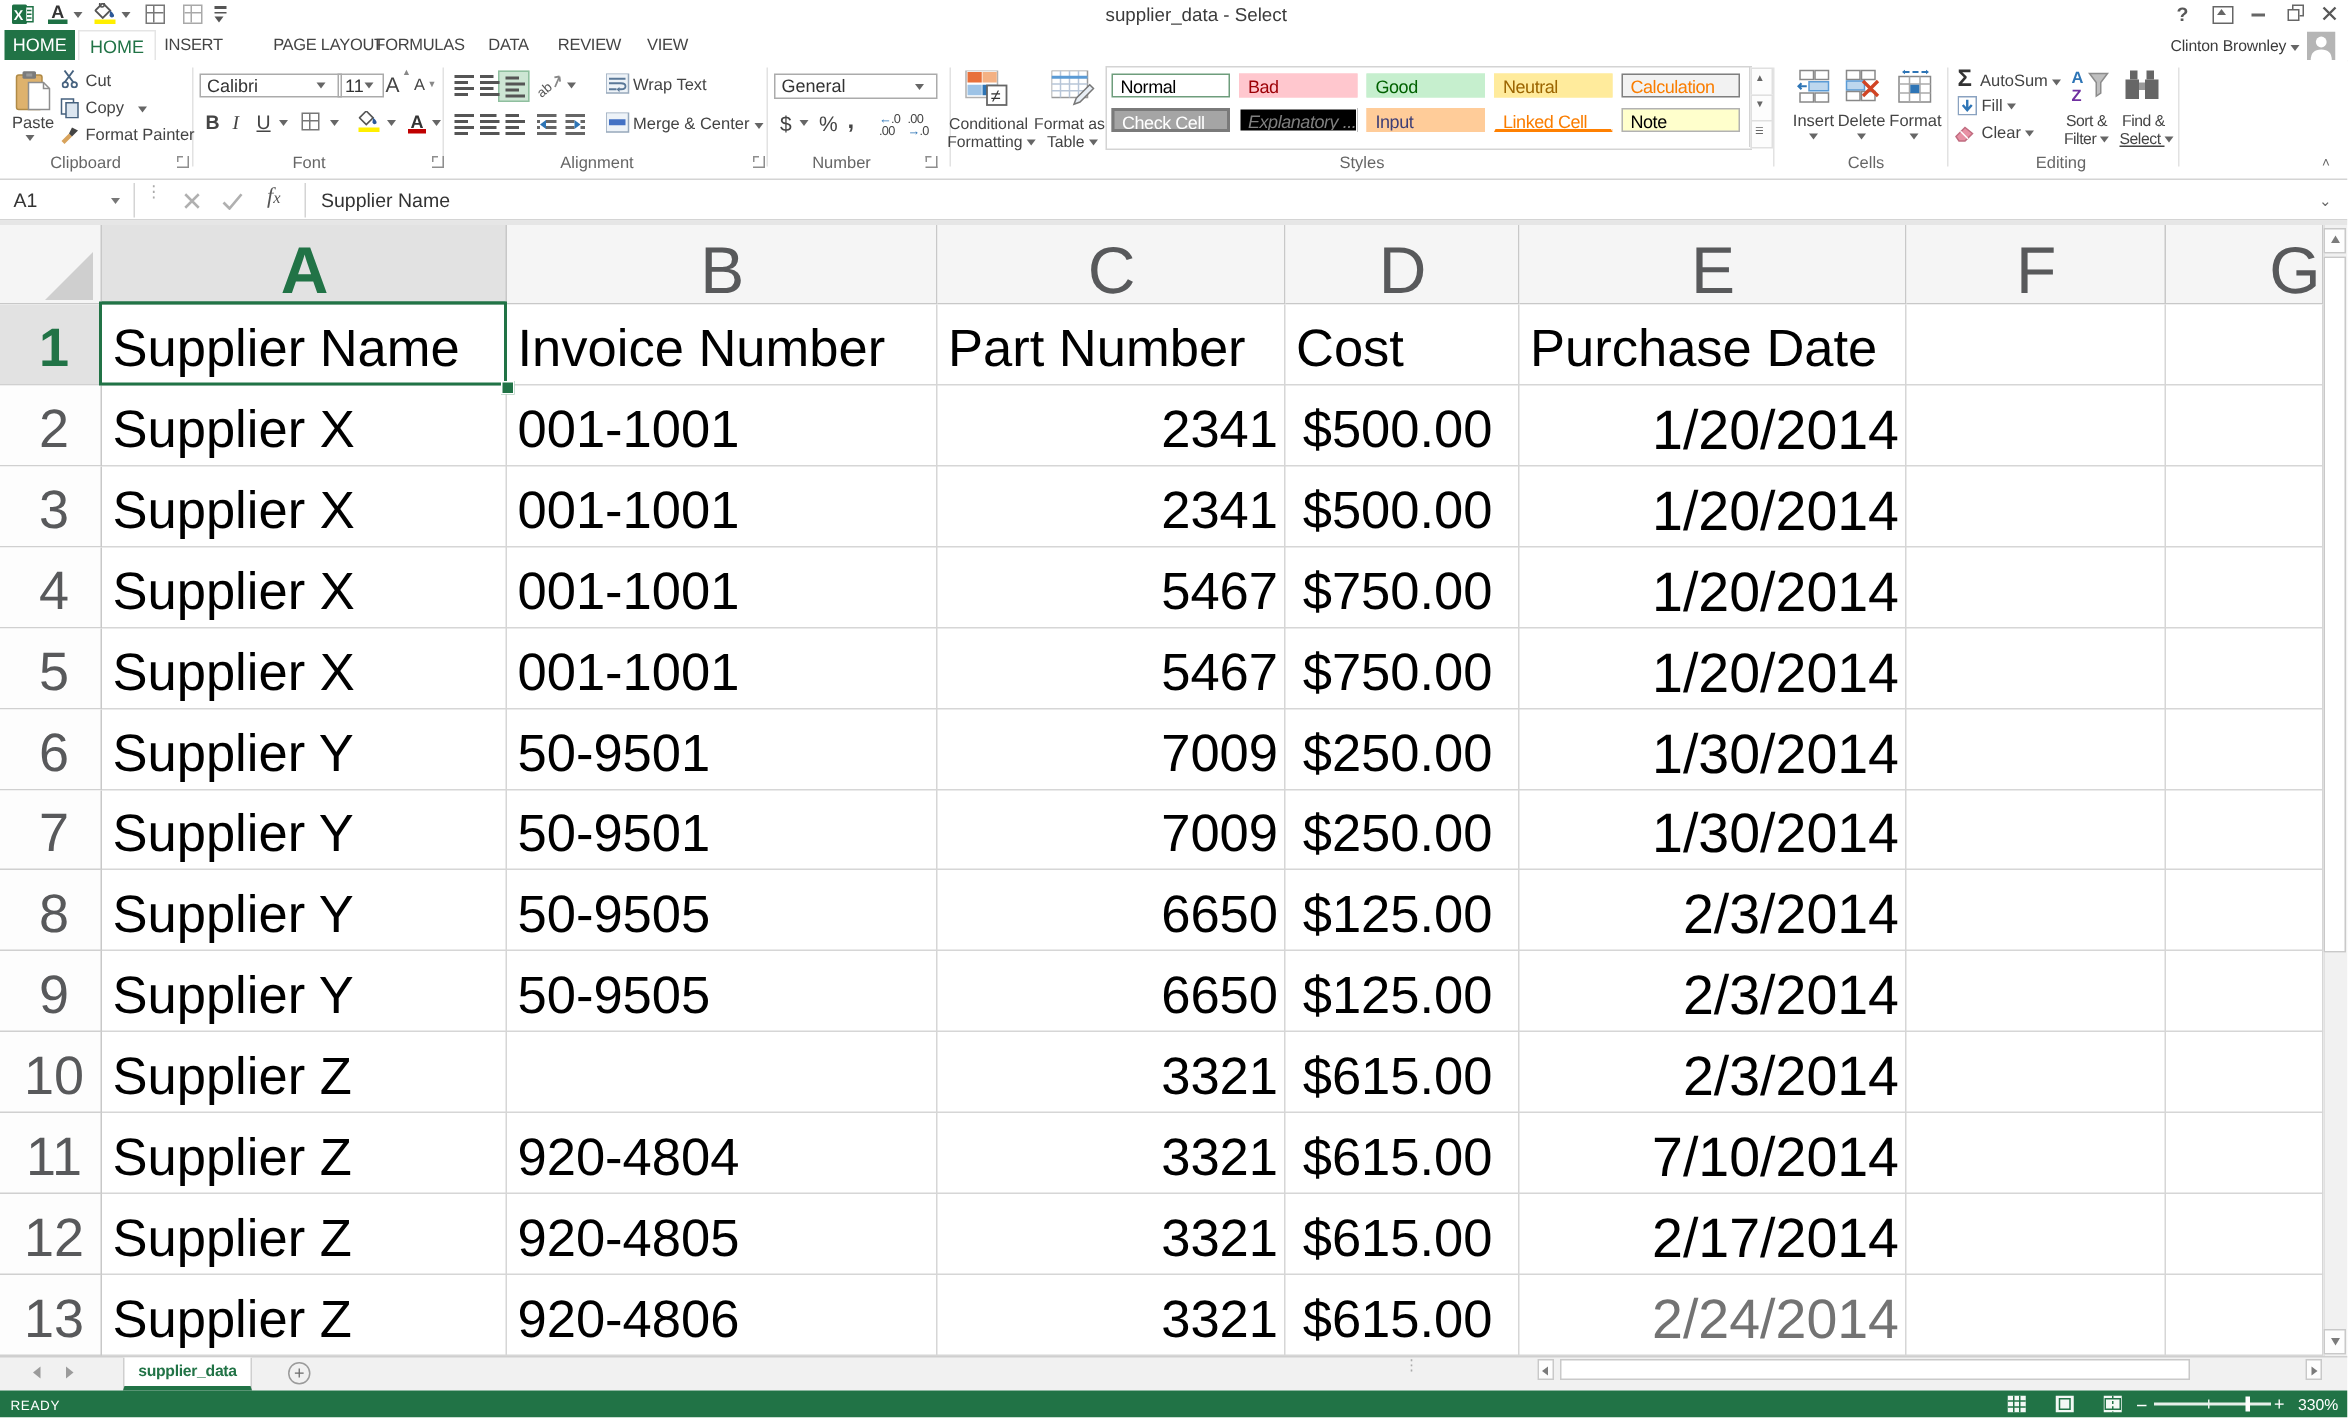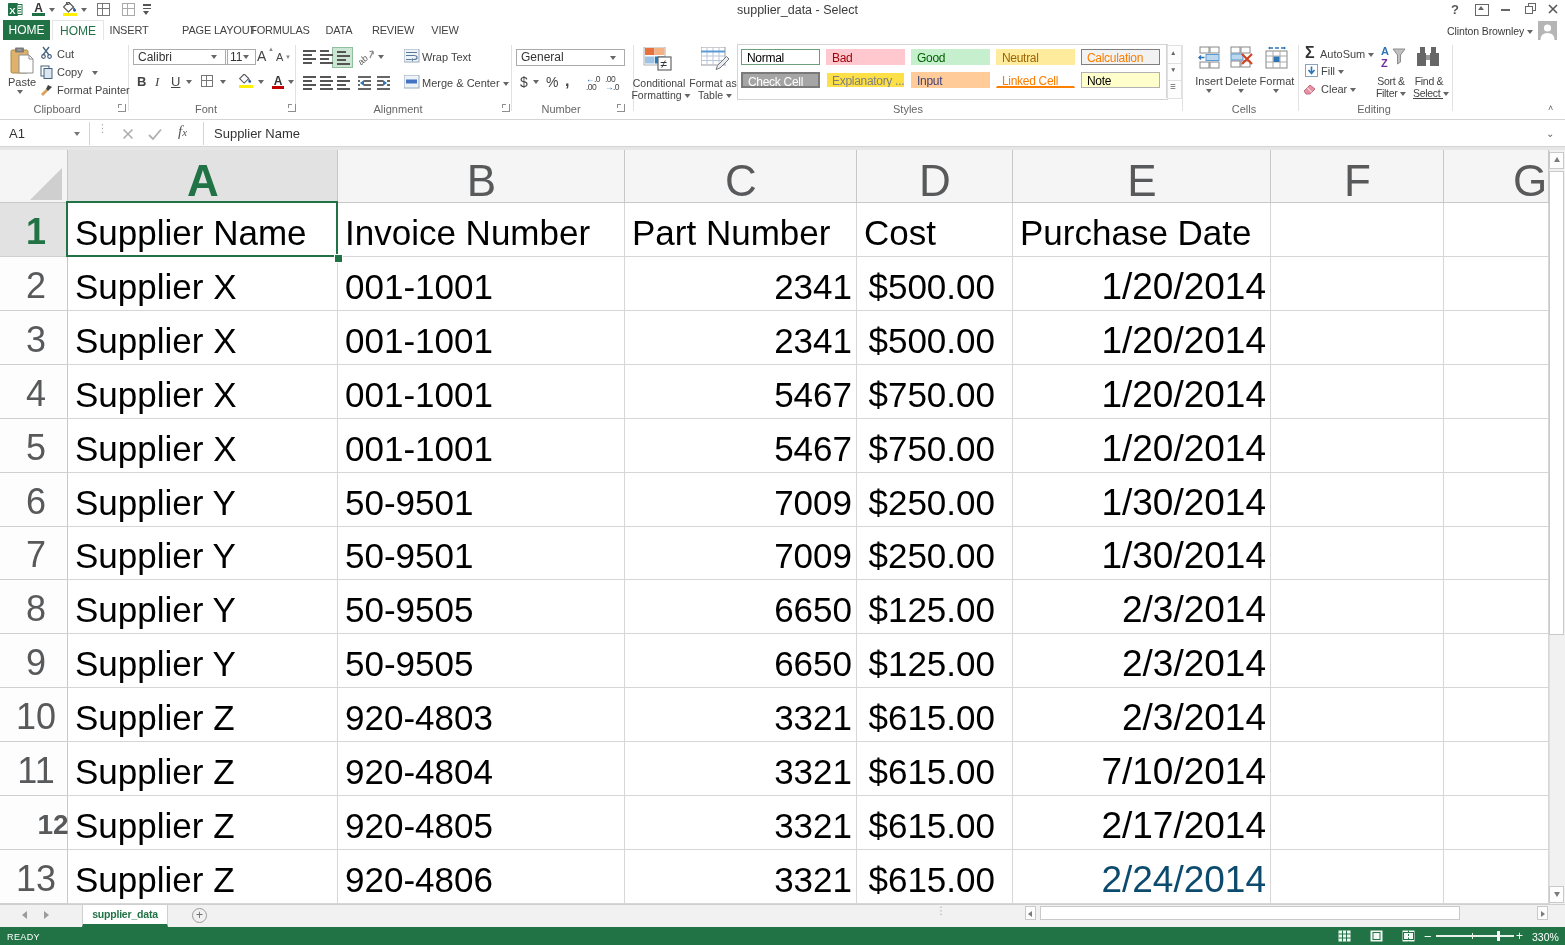--- a/index.html
+++ b/index.html
@@ -237,21 +237,21 @@
 </svg>
 <div class="lbl" style="left:713px;top:77px;transform:translateX(-50%);font-size:10.5px;">Format as</div>
 <div class="lbl" style="left:715px;top:89px;transform:translateX(-50%);font-size:10.5px;">Table <span class="dd" style="border-top-color:#666"></span></div>
 <div class="ab" style="left:737px;top:44px;width:429px;height:54px;border:1px solid #d4d4d4;background:#fff;"></div>
 <div class="ab" style="left:741px;top:49px;width:79px;height:16px;background:#fff;color:#000;border:1.5px solid #6e9d7c;font-size:12px;letter-spacing:-0.3px;line-height:16px;padding-left:5px;font-style:normal;box-sizing:border-box;white-space:nowrap;overflow:hidden;">Normal</div>
 <div class="ab" style="left:826px;top:49px;width:79px;height:16px;background:#ffc7ce;color:#9c0006;border:1px solid #ffc7ce;font-size:12px;letter-spacing:-0.3px;line-height:16px;padding-left:5px;font-style:normal;box-sizing:border-box;white-space:nowrap;overflow:hidden;">Bad</div>
 <div class="ab" style="left:911px;top:49px;width:79px;height:16px;background:#c6efce;color:#006100;border:1px solid #c6efce;font-size:12px;letter-spacing:-0.3px;line-height:16px;padding-left:5px;font-style:normal;box-sizing:border-box;white-space:nowrap;overflow:hidden;">Good</div>
 <div class="ab" style="left:996px;top:49px;width:79px;height:16px;background:#ffeb9c;color:#9c6500;border:1px solid #ffeb9c;font-size:12px;letter-spacing:-0.3px;line-height:16px;padding-left:5px;font-style:normal;box-sizing:border-box;white-space:nowrap;overflow:hidden;">Neutral</div>
 <div class="ab" style="left:1081px;top:49px;width:79px;height:16px;background:#f2f2f2;color:#fa7d00;border:1px solid #7f7f7f;font-size:12px;letter-spacing:-0.3px;line-height:16px;padding-left:5px;font-style:normal;box-sizing:border-box;white-space:nowrap;overflow:hidden;">Calculation</div>
 <div class="ab" style="left:741px;top:72px;width:79px;height:16px;background:#a5a5a5;color:#ffffff;border:2px solid #7a7a7a;font-size:12px;letter-spacing:-0.3px;line-height:16px;padding-left:5px;font-style:normal;box-sizing:border-box;white-space:nowrap;overflow:hidden;">Check Cell</div>
-<div class="ab" style="left:826px;top:72px;width:79px;height:16px;background:#fde047;color:#7f7f7f;border:1px solid #fff;font-size:12px;letter-spacing:-0.3px;line-height:16px;padding-left:5px;box-sizing:border-box;white-space:nowrap;overflow:hidden;">Explanatory ...</div>
+<div class="ab" style="left:826px;top:72px;width:79px;height:16px;background:#000000;color:#7f7f7f;border:1px solid #fff;font-size:12px;letter-spacing:-0.3px;line-height:16px;padding-left:5px;font-style:italic;box-sizing:border-box;white-space:nowrap;overflow:hidden;">Explanatory ...</div>
 <div class="ab" style="left:911px;top:72px;width:79px;height:16px;background:#ffcc99;color:#3f3f76;border:1px solid #ffcc99;font-size:12px;letter-spacing:-0.3px;line-height:16px;padding-left:5px;font-style:normal;box-sizing:border-box;white-space:nowrap;overflow:hidden;">Input</div>
 <div class="ab" style="left:996px;top:72px;width:79px;height:16px;background:#ffffff;color:#fa7d00;border:1px solid #fff;border-bottom:2px solid #ff8001;font-size:12px;letter-spacing:-0.3px;line-height:16px;padding-left:5px;font-style:normal;box-sizing:border-box;white-space:nowrap;overflow:hidden;">Linked Cell</div>
 <div class="ab" style="left:1081px;top:72px;width:79px;height:16px;background:#ffffcc;color:#000000;border:1px solid #b2b2b2;font-size:12px;letter-spacing:-0.3px;line-height:16px;padding-left:5px;font-style:normal;box-sizing:border-box;white-space:nowrap;overflow:hidden;">Note</div>
 
 <div class="ab" style="left:1166px;top:44px;width:15px;height:54px;border-left:1px solid #d4d4d4;"></div>
 <div class="ab" style="left:1167px;top:45px;width:13px;height:17px;border:1px solid #e0e0e0;background:#fdfdfd;"></div>
 <div class="ab" style="left:1167px;top:63px;width:13px;height:16px;border:1px solid #e0e0e0;background:#fdfdfd;"></div>
 <div class="ab" style="left:1167px;top:80px;width:13px;height:17px;border:1px solid #e0e0e0;background:#fdfdfd;"></div>
 <div class="ab" style="left:1170px;top:49px;font-size:6.5px;color:#666;">▲</div>
 <div class="ab" style="left:1170px;top:66px;font-size:6.5px;color:#666;">▼</div>
@@ -386,21 +386,21 @@
 <div class="ab" style="left:36px;top:527px;height:53px;color:#58595b;font-weight:normal;font-size:36px;line-height:56px;transform:translateX(-50%);">7</div>
 <div class="ab" style="left:0;top:580px;width:68px;height:54px;background:#fdfdfd;border-right:1px solid #c8c8c8;border-bottom:1px solid #d0d0d0;box-sizing:border-box;"></div>
 <div class="ab" style="left:36px;top:580px;height:54px;color:#58595b;font-weight:normal;font-size:36px;line-height:57px;transform:translateX(-50%);">8</div>
 <div class="ab" style="left:0;top:634px;width:68px;height:54px;background:#fdfdfd;border-right:1px solid #c8c8c8;border-bottom:1px solid #d0d0d0;box-sizing:border-box;"></div>
 <div class="ab" style="left:36px;top:634px;height:54px;color:#58595b;font-weight:normal;font-size:36px;line-height:57px;transform:translateX(-50%);">9</div>
 <div class="ab" style="left:0;top:688px;width:68px;height:54px;background:#fdfdfd;border-right:1px solid #c8c8c8;border-bottom:1px solid #d0d0d0;box-sizing:border-box;"></div>
 <div class="ab" style="left:36px;top:688px;height:54px;color:#58595b;font-weight:normal;font-size:36px;line-height:57px;transform:translateX(-50%);">10</div>
 <div class="ab" style="left:0;top:742px;width:68px;height:54px;background:#fdfdfd;border-right:1px solid #c8c8c8;border-bottom:1px solid #d0d0d0;box-sizing:border-box;"></div>
 <div class="ab" style="left:36px;top:742px;height:54px;color:#58595b;font-weight:normal;font-size:36px;line-height:57px;transform:translateX(-50%);">11</div>
 <div class="ab" style="left:0;top:796px;width:68px;height:54px;background:#fdfdfd;border-right:1px solid #c8c8c8;border-bottom:1px solid #d0d0d0;box-sizing:border-box;"></div>
-<div class="ab" style="left:36px;top:796px;height:54px;color:#58595b;font-weight:bold;font-size:28px;line-height:57px;transform:translateX(-50%);margin-left:17px;">12</div>
+<div class="ab" style="left:36px;top:796px;height:54px;color:#58595b;font-weight:normal;font-size:36px;line-height:57px;transform:translateX(-50%);">12</div>
 <div class="ab" style="left:0;top:850px;width:68px;height:54px;background:#fdfdfd;border-right:1px solid #c8c8c8;border-bottom:1px solid #d0d0d0;box-sizing:border-box;"></div>
 <div class="ab" style="left:36px;top:850px;height:54px;color:#58595b;font-weight:normal;font-size:36px;line-height:57px;transform:translateX(-50%);">13</div>
 <div class="ab" style="left:68px;top:203px;width:270px;height:54px;color:#000;font-size:35px;text-align:left;padding-left:7px;padding-right:8px;line-height:59px;box-sizing:border-box;white-space:nowrap;overflow:hidden;">Supplier Name</div>
 <div class="ab" style="left:338px;top:203px;width:287px;height:54px;color:#000;font-size:35px;text-align:left;padding-left:7px;padding-right:8px;line-height:59px;box-sizing:border-box;white-space:nowrap;overflow:hidden;">Invoice Number</div>
 <div class="ab" style="left:625px;top:203px;width:232px;height:54px;color:#000;font-size:35px;text-align:left;padding-left:7px;padding-right:5px;line-height:59px;box-sizing:border-box;white-space:nowrap;overflow:hidden;">Part Number</div>
 <div class="ab" style="left:1013px;top:203px;width:258px;height:54px;color:#000;font-size:35px;text-align:left;padding-left:7px;padding-right:5px;line-height:59px;box-sizing:border-box;white-space:nowrap;overflow:hidden;">Purchase Date</div>
 <div class="ab" style="left:857px;top:203px;width:156px;height:54px;color:#000;font-size:35px;text-align:left;padding-left:7px;padding-right:18px;line-height:59px;box-sizing:border-box;white-space:nowrap;overflow:hidden;">Cost</div>
 <div class="ab" style="left:68px;top:257px;width:270px;height:54px;color:#000;font-size:35px;text-align:left;padding-left:7px;padding-right:8px;line-height:59px;box-sizing:border-box;white-space:nowrap;overflow:hidden;">Supplier X</div>
 <div class="ab" style="left:338px;top:257px;width:287px;height:54px;color:#000;font-size:35px;text-align:left;padding-left:7px;padding-right:8px;line-height:59px;box-sizing:border-box;white-space:nowrap;overflow:hidden;">001-1001</div>
 <div class="ab" style="left:625px;top:257px;width:232px;height:54px;color:#000;font-size:35px;text-align:right;padding-left:7px;padding-right:5px;line-height:59px;box-sizing:border-box;white-space:nowrap;overflow:hidden;">2341</div>
@@ -435,39 +435,38 @@
 <div class="ab" style="left:338px;top:580px;width:287px;height:54px;color:#000;font-size:35px;text-align:left;padding-left:7px;padding-right:8px;line-height:59px;box-sizing:border-box;white-space:nowrap;overflow:hidden;">50-9505</div>
 <div class="ab" style="left:625px;top:580px;width:232px;height:54px;color:#000;font-size:35px;text-align:right;padding-left:7px;padding-right:5px;line-height:59px;box-sizing:border-box;white-space:nowrap;overflow:hidden;">6650</div>
 <div class="ab" style="left:857px;top:580px;width:156px;height:54px;color:#000;font-size:35px;text-align:right;padding-left:7px;padding-right:18px;line-height:59px;box-sizing:border-box;white-space:nowrap;overflow:hidden;">$125.00</div>
 <div class="ab" style="left:1013px;top:580px;width:258px;height:54px;color:#000;font-size:37px;text-align:right;padding-left:7px;padding-right:5px;line-height:59px;box-sizing:border-box;white-space:nowrap;overflow:hidden;">2/3/2014</div>
 <div class="ab" style="left:68px;top:634px;width:270px;height:54px;color:#000;font-size:35px;text-align:left;padding-left:7px;padding-right:8px;line-height:59px;box-sizing:border-box;white-space:nowrap;overflow:hidden;">Supplier Y</div>
 <div class="ab" style="left:338px;top:634px;width:287px;height:54px;color:#000;font-size:35px;text-align:left;padding-left:7px;padding-right:8px;line-height:59px;box-sizing:border-box;white-space:nowrap;overflow:hidden;">50-9505</div>
 <div class="ab" style="left:625px;top:634px;width:232px;height:54px;color:#000;font-size:35px;text-align:right;padding-left:7px;padding-right:5px;line-height:59px;box-sizing:border-box;white-space:nowrap;overflow:hidden;">6650</div>
 <div class="ab" style="left:857px;top:634px;width:156px;height:54px;color:#000;font-size:35px;text-align:right;padding-left:7px;padding-right:18px;line-height:59px;box-sizing:border-box;white-space:nowrap;overflow:hidden;">$125.00</div>
 <div class="ab" style="left:1013px;top:634px;width:258px;height:54px;color:#000;font-size:37px;text-align:right;padding-left:7px;padding-right:5px;line-height:59px;box-sizing:border-box;white-space:nowrap;overflow:hidden;">2/3/2014</div>
 <div class="ab" style="left:68px;top:688px;width:270px;height:54px;color:#000;font-size:35px;text-align:left;padding-left:7px;padding-right:8px;line-height:59px;box-sizing:border-box;white-space:nowrap;overflow:hidden;">Supplier Z</div>
-<div class="ab" style="left:338px;top:688px;width:287px;height:54px;color:#000;font-size:35px;text-align:left;padding-left:7px;padding-right:8px;line-height:59px;box-sizing:border-box;white-space:nowrap;overflow:hidden;">920-4803</div>
 <div class="ab" style="left:625px;top:688px;width:232px;height:54px;color:#000;font-size:35px;text-align:right;padding-left:7px;padding-right:5px;line-height:59px;box-sizing:border-box;white-space:nowrap;overflow:hidden;">3321</div>
 <div class="ab" style="left:857px;top:688px;width:156px;height:54px;color:#000;font-size:35px;text-align:right;padding-left:7px;padding-right:18px;line-height:59px;box-sizing:border-box;white-space:nowrap;overflow:hidden;">$615.00</div>
 <div class="ab" style="left:1013px;top:688px;width:258px;height:54px;color:#000;font-size:37px;text-align:right;padding-left:7px;padding-right:5px;line-height:59px;box-sizing:border-box;white-space:nowrap;overflow:hidden;">2/3/2014</div>
 <div class="ab" style="left:68px;top:742px;width:270px;height:54px;color:#000;font-size:35px;text-align:left;padding-left:7px;padding-right:8px;line-height:59px;box-sizing:border-box;white-space:nowrap;overflow:hidden;">Supplier Z</div>
 <div class="ab" style="left:338px;top:742px;width:287px;height:54px;color:#000;font-size:35px;text-align:left;padding-left:7px;padding-right:8px;line-height:59px;box-sizing:border-box;white-space:nowrap;overflow:hidden;">920-4804</div>
 <div class="ab" style="left:625px;top:742px;width:232px;height:54px;color:#000;font-size:35px;text-align:right;padding-left:7px;padding-right:5px;line-height:59px;box-sizing:border-box;white-space:nowrap;overflow:hidden;">3321</div>
 <div class="ab" style="left:857px;top:742px;width:156px;height:54px;color:#000;font-size:35px;text-align:right;padding-left:7px;padding-right:18px;line-height:59px;box-sizing:border-box;white-space:nowrap;overflow:hidden;">$615.00</div>
 <div class="ab" style="left:1013px;top:742px;width:258px;height:54px;color:#000;font-size:37px;text-align:right;padding-left:7px;padding-right:5px;line-height:59px;box-sizing:border-box;white-space:nowrap;overflow:hidden;">7/10/2014</div>
 <div class="ab" style="left:68px;top:796px;width:270px;height:54px;color:#000;font-size:35px;text-align:left;padding-left:7px;padding-right:8px;line-height:59px;box-sizing:border-box;white-space:nowrap;overflow:hidden;">Supplier Z</div>
 <div class="ab" style="left:338px;top:796px;width:287px;height:54px;color:#000;font-size:35px;text-align:left;padding-left:7px;padding-right:8px;line-height:59px;box-sizing:border-box;white-space:nowrap;overflow:hidden;">920-4805</div>
 <div class="ab" style="left:625px;top:796px;width:232px;height:54px;color:#000;font-size:35px;text-align:right;padding-left:7px;padding-right:5px;line-height:59px;box-sizing:border-box;white-space:nowrap;overflow:hidden;">3321</div>
 <div class="ab" style="left:857px;top:796px;width:156px;height:54px;color:#000;font-size:35px;text-align:right;padding-left:7px;padding-right:18px;line-height:59px;box-sizing:border-box;white-space:nowrap;overflow:hidden;">$615.00</div>
 <div class="ab" style="left:1013px;top:796px;width:258px;height:54px;color:#000;font-size:37px;text-align:right;padding-left:7px;padding-right:5px;line-height:59px;box-sizing:border-box;white-space:nowrap;overflow:hidden;">2/17/2014</div>
 <div class="ab" style="left:68px;top:850px;width:270px;height:54px;color:#000;font-size:35px;text-align:left;padding-left:7px;padding-right:8px;line-height:59px;box-sizing:border-box;white-space:nowrap;overflow:hidden;">Supplier Z</div>
 <div class="ab" style="left:338px;top:850px;width:287px;height:54px;color:#000;font-size:35px;text-align:left;padding-left:7px;padding-right:8px;line-height:59px;box-sizing:border-box;white-space:nowrap;overflow:hidden;">920-4806</div>
 <div class="ab" style="left:625px;top:850px;width:232px;height:54px;color:#000;font-size:35px;text-align:right;padding-left:7px;padding-right:5px;line-height:59px;box-sizing:border-box;white-space:nowrap;overflow:hidden;">3321</div>
 <div class="ab" style="left:857px;top:850px;width:156px;height:54px;color:#000;font-size:35px;text-align:right;padding-left:7px;padding-right:18px;line-height:59px;box-sizing:border-box;white-space:nowrap;overflow:hidden;">$615.00</div>
-<div class="ab" style="left:1013px;top:850px;width:258px;height:54px;color:#0c4a6e;font-size:37px;text-align:right;padding-left:7px;padding-right:5px;line-height:59px;box-sizing:border-box;white-space:nowrap;overflow:hidden;">2/24/2014</div>
+<div class="ab" style="left:1013px;top:850px;width:258px;height:54px;color:#737373;font-size:37px;text-align:right;padding-left:7px;padding-right:5px;line-height:59px;box-sizing:border-box;white-space:nowrap;overflow:hidden;">2/24/2014</div>
 <div class="ab" style="left:66px;top:201px;width:272px;height:56px;border:2px solid #217346;box-sizing:border-box;"></div>
 <div class="ab" style="left:334px;top:254px;width:7px;height:7px;background:#217346;border:1px solid #fff;"></div>
 
 <div class="ab" style="left:1549px;top:150px;width:16px;height:754px;background:#f1f1f1;border-left:1px solid #e0e0e0;box-sizing:border-box;"></div>
 <div class="ab" style="left:1549px;top:152px;width:15px;height:17px;background:#fdfdfd;border:1px solid #c9c9c9;box-sizing:border-box;text-align:center;">
       <div style="margin-top:4px;margin-left:4px;width:0;height:0;border-left:3.5px solid transparent;border-right:3.5px solid transparent;border-bottom:5px solid #7b7b7b;"></div>
     </div>
 <div class="ab" style="left:1549px;top:171px;width:15px;height:464px;background:#fff;border:1px solid #c9c9c9;box-sizing:border-box;"></div>
 <div class="ab" style="left:1549px;top:886px;width:15px;height:17px;background:#fdfdfd;border:1px solid #c9c9c9;box-sizing:border-box;">
       <div style="margin-top:5px;margin-left:4px;width:0;height:0;border-left:3.5px solid transparent;border-right:3.5px solid transparent;border-top:5px solid #7b7b7b;"></div>

